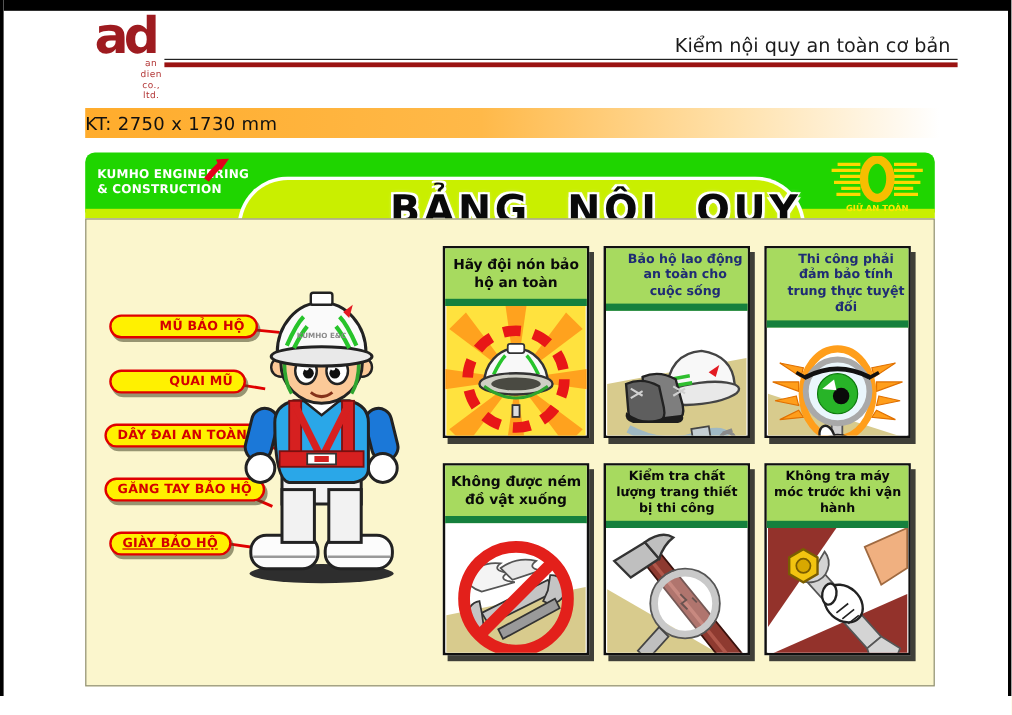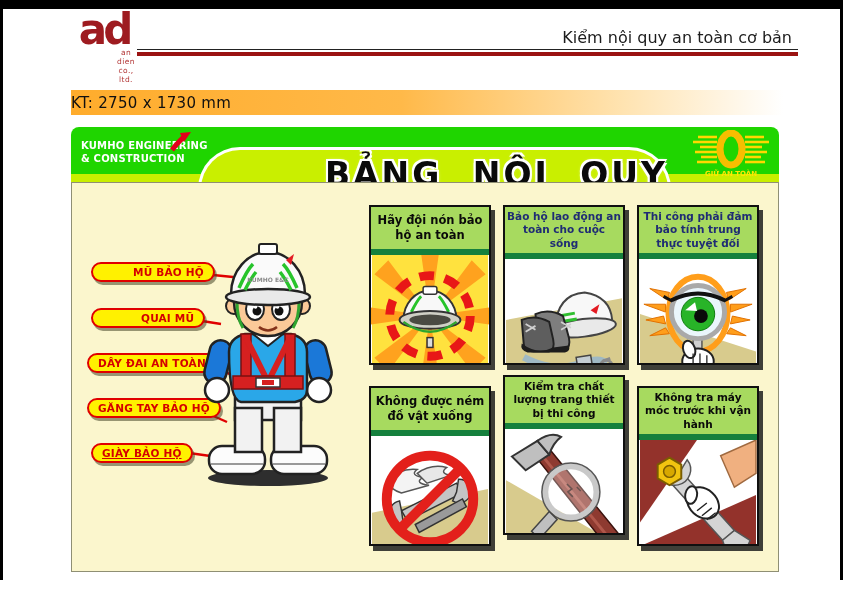--- a/index.html
+++ b/index.html
@@ -48,21 +48,21 @@
   .leader{position:absolute;left:68px;top:182px;pointer-events:none;}
 
   .worker{position:absolute;left:190px;top:240px;}
 
   
   .panel{position:absolute;width:122px;height:160px;background:#fff;border:2px solid #101010;
          box-sizing:border-box;box-shadow:4px 5px 0 #3f3f38;display:flex;flex-direction:column;}
   .panel-h{background:#A7DA5F;border-bottom:6px solid #15803d;min-height:36px;display:flex;
            align-items:center;justify-content:center;text-align:center;font-weight:bold;
            font-size:10.5px;line-height:1.28;color:#0a0a0a;padding:3px 2px;}
-  .panel-h.navy{color:#1F2C74;}
+  .panel-h.navy{color:#1F2C74;padding-left:16px;}
   .panel-h.big{font-size:11.5px;}
   .panel-body{flex:1;overflow:hidden;}
   .panel-body svg{display:block;}
 </style>
 </head>
 <body>
 
 <div class="page">
   <div class="bar-top"></div>
   <div class="bar-bottom"></div>
@@ -277,21 +277,21 @@
         <polygon points="30,76 86,48 92,58 36,86" fill="#C4C4C4" stroke="#333" stroke-width="1.5"></polygon>
         <path d="M88,44 a12,12 0 1 1 -6,22 l4,-9 z" fill="#C4C4C4" stroke="#333" stroke-width="1.5"></path>
         <path d="M32,90 a12,12 0 1 1 -4,-24 l2,10 z" fill="#C4C4C4" stroke="#333" stroke-width="1.5"></path>
         <polygon points="44,90 92,64 96,72 48,98" fill="#9a9a9a" stroke="#333" stroke-width="1.5"></polygon>
         <circle cx="59" cy="64" r="44" fill="none" stroke="#E3201B" stroke-width="10"></circle>
         <line x1="90" y1="33" x2="28" y2="95" stroke="#E3201B" stroke-width="10"></line>
       </svg>
     </div>
   </div>
 
-  <div class="panel" style="left:500px;top:375px;">
+  <div class="panel" style="left:500px;top:386px;">
     <div class="panel-h">Kiểm tra chất lượng trang thiết bị thi công</div>
     <div class="panel-body">
       <svg width="118" height="118" viewBox="0 0 118 120">
         <rect width="118" height="120" fill="#fff"></rect>
         <polygon points="0,52 118,120 0,120" fill="#D8CB8D"></polygon>
         <polygon points="30,28 44,20 114,106 100,116" fill="#8E3A30" stroke="#3a120d" stroke-width="1.5"></polygon>
         <path d="M36,26 L104,110" stroke="#B0574A" stroke-width="3"></path>
         <polygon points="6,28 32,12 44,26 20,42" fill="#BFBFBF" stroke="#333" stroke-width="2"></polygon>
         <path d="M32,12 Q46,2 56,8 Q48,14 44,26 Z" fill="#BFBFBF" stroke="#333" stroke-width="2"></path>
         <path d="M62,56 l5,5 -4,3 5,5 m4,-10 l4,4" stroke="#2a0a05" stroke-width="1.6" fill="none"></path>

